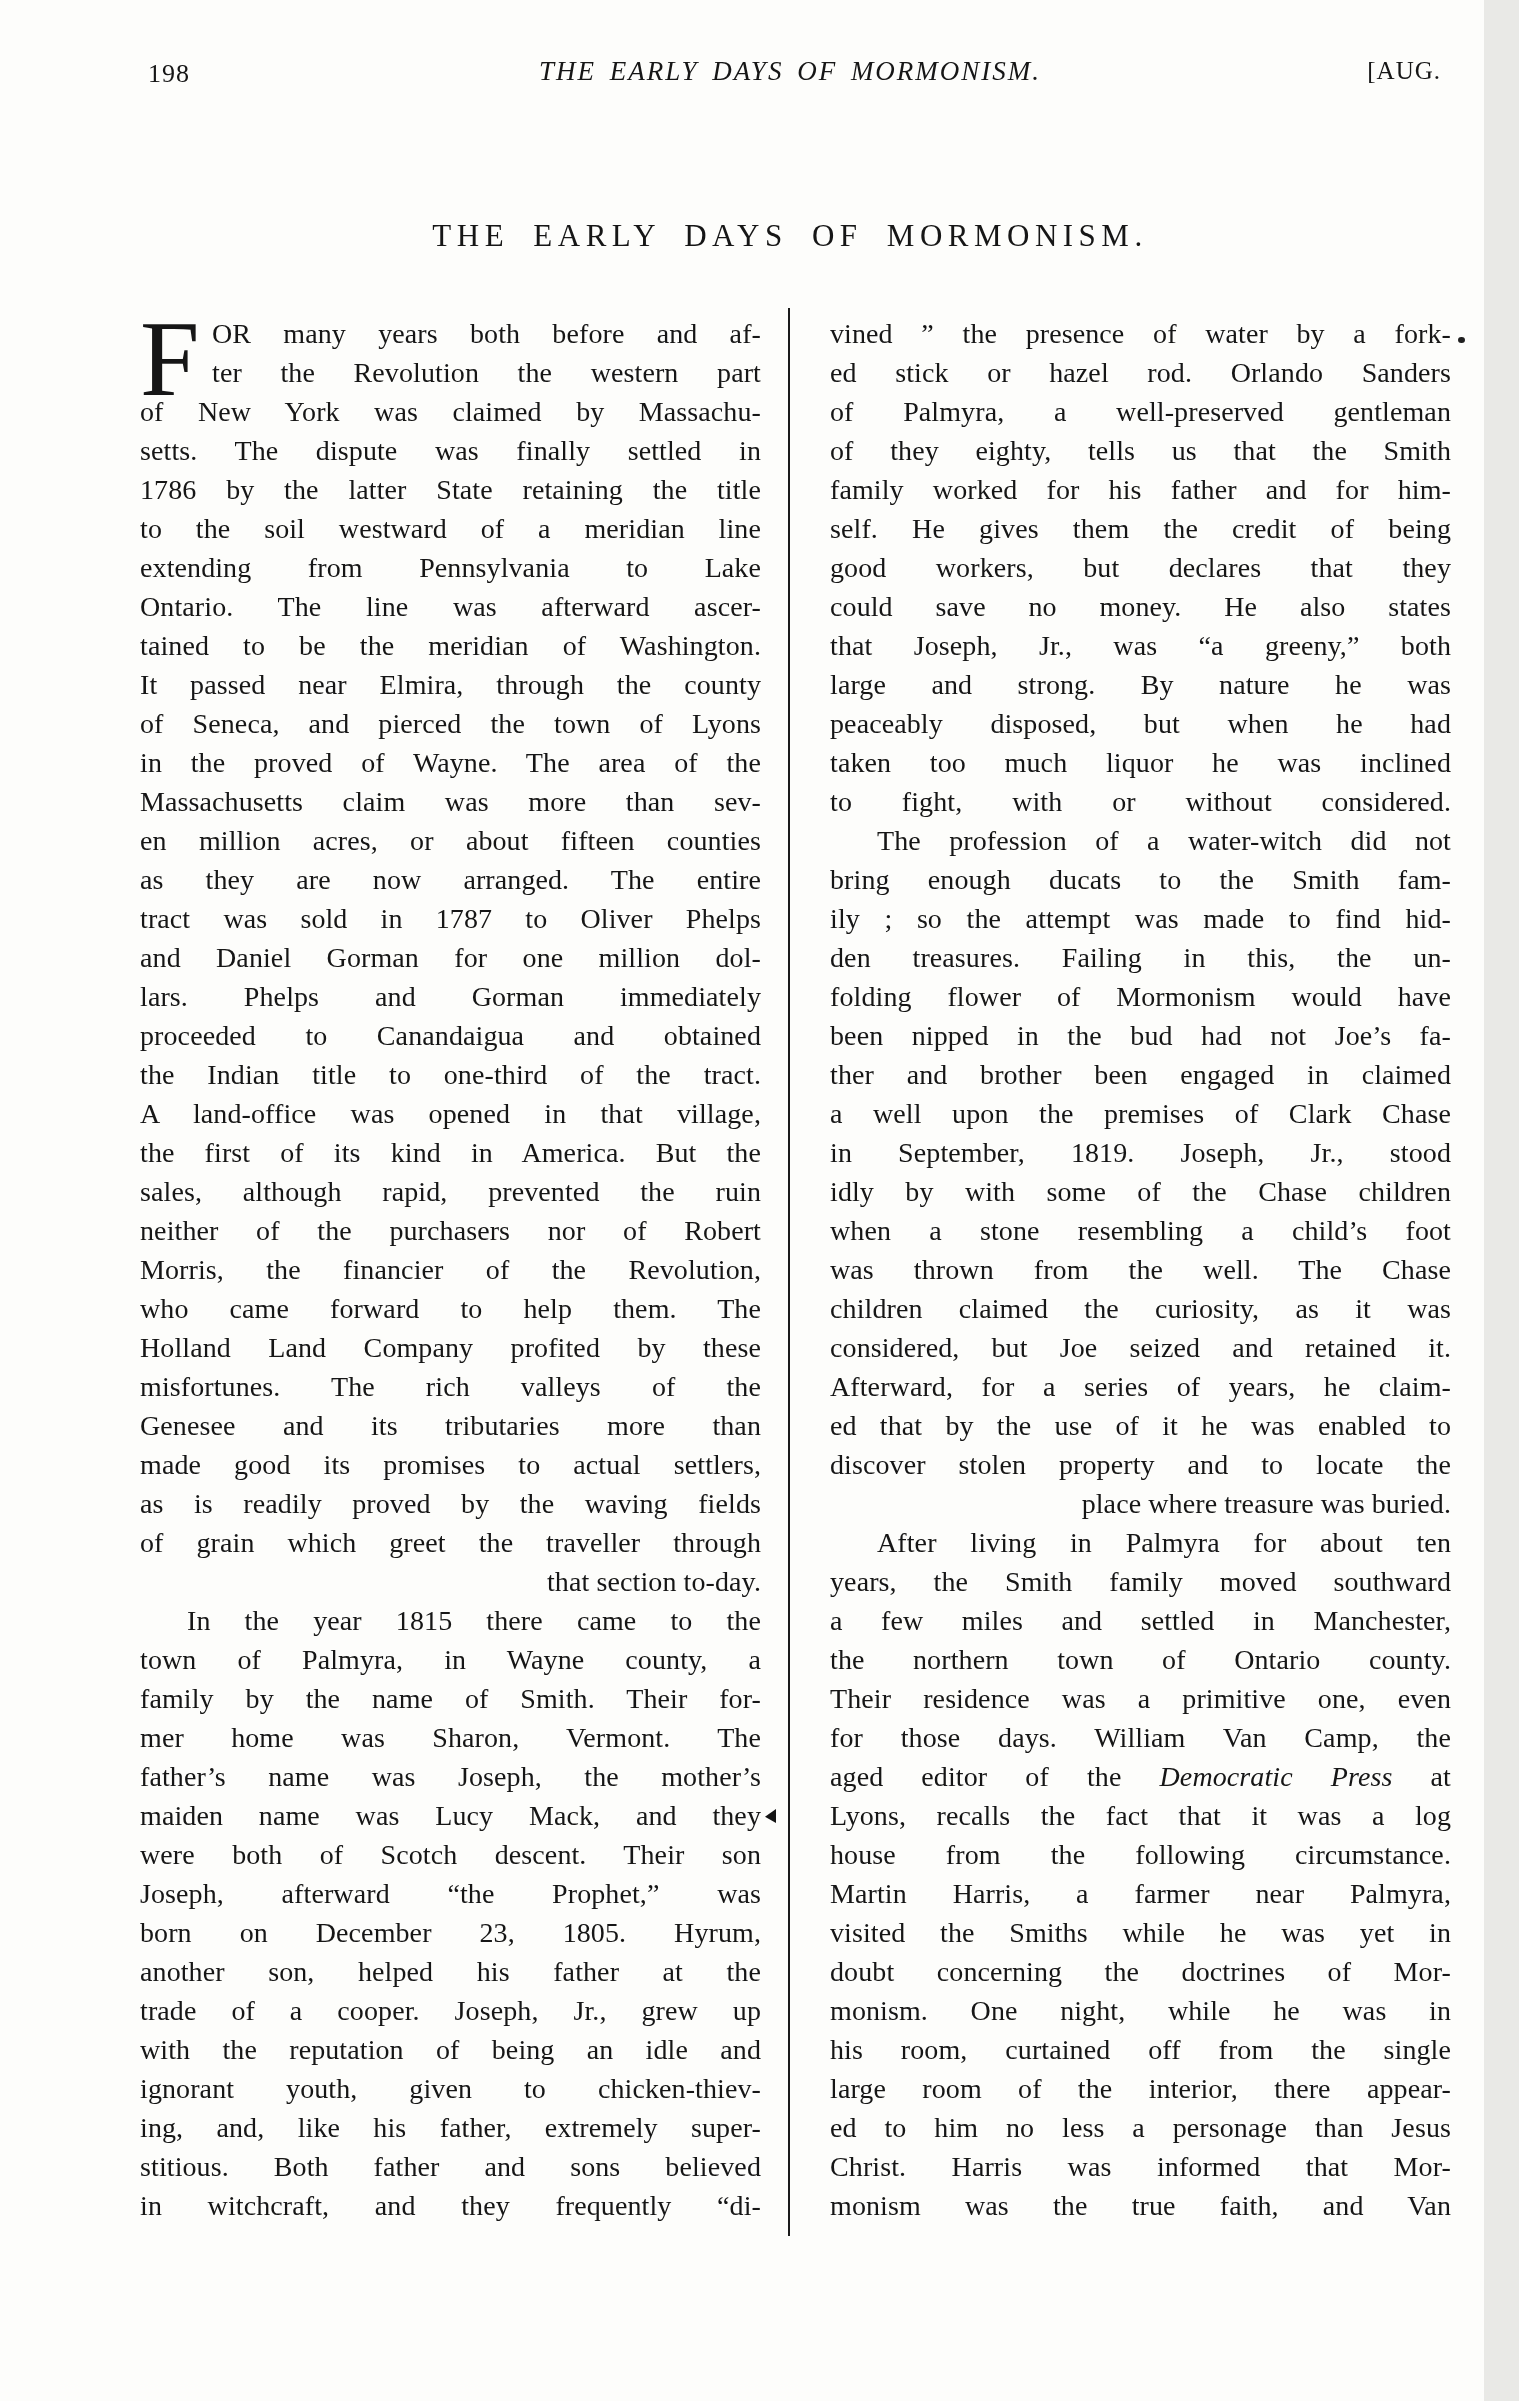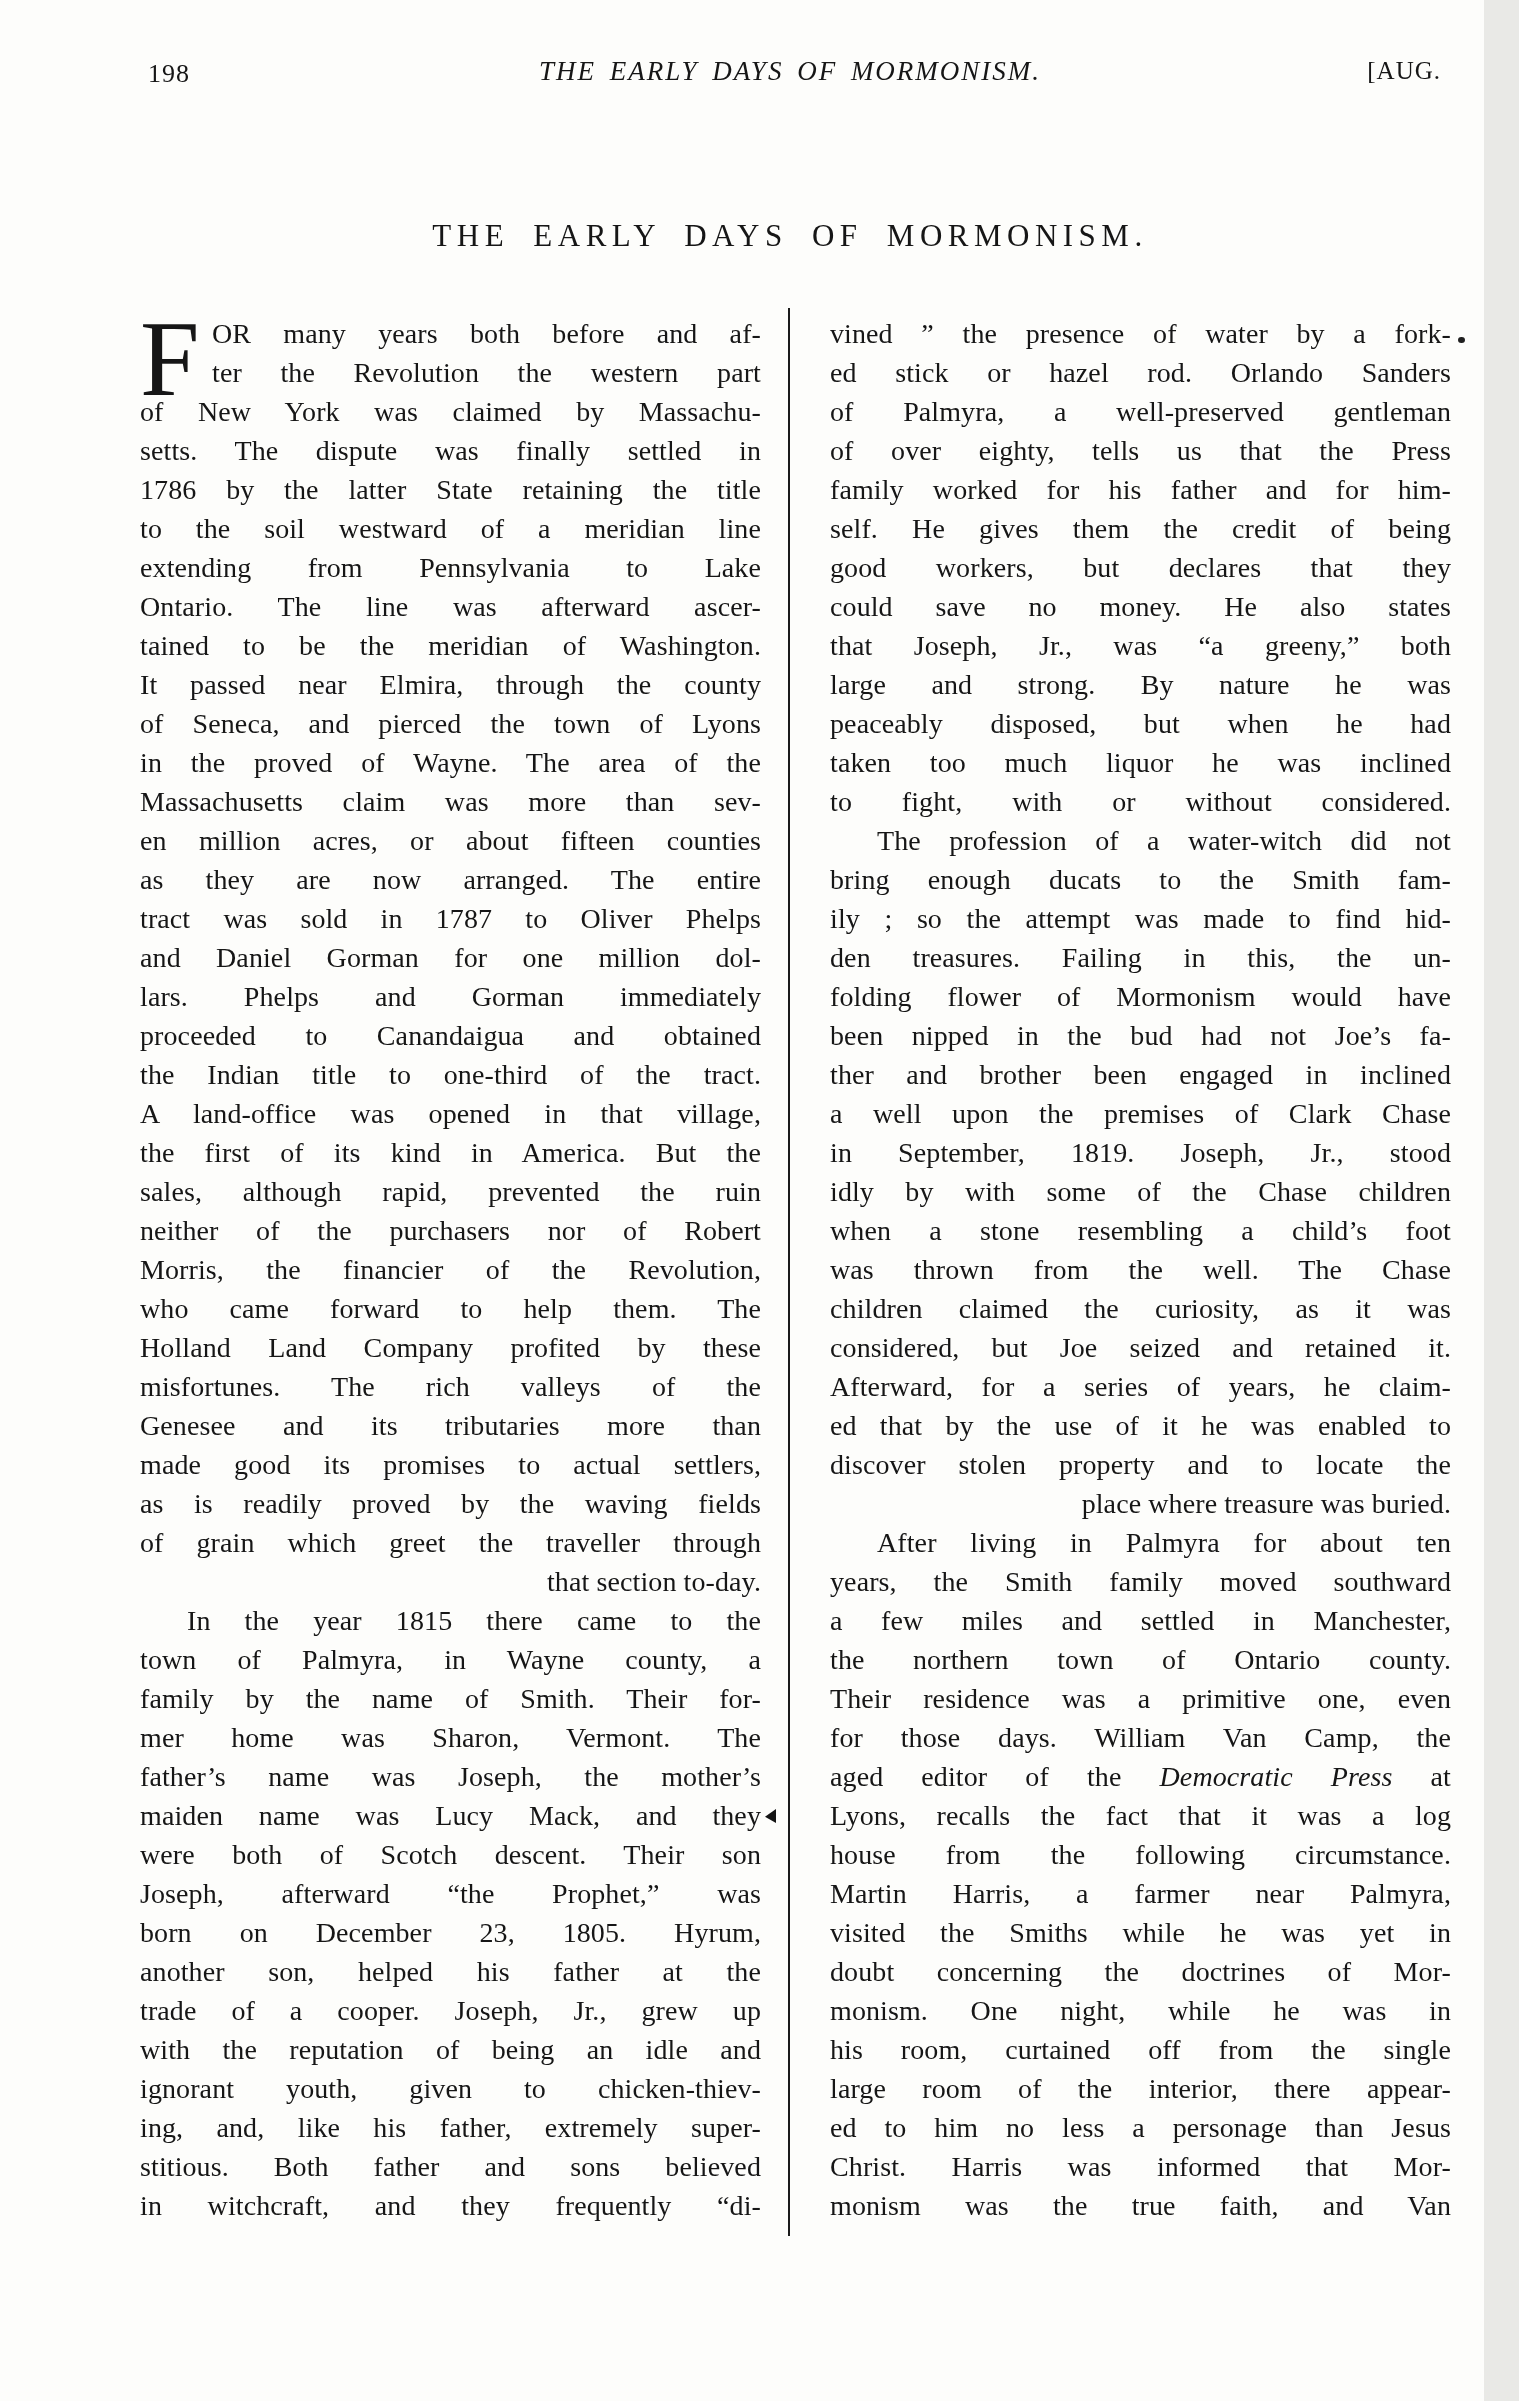--- a/index.html
+++ b/index.html
@@ -143,39 +143,39 @@
       </div>
     </div>
 
   <div class="column-divider"></div>
 
   <div class="col col-right" id="col-right">
       <div>
         <div class="jline">vined ” the presence of water by a fork-</div>
         <div class="jline">ed stick or hazel rod.  Orlando Sanders</div>
         <div class="jline">of Palmyra, a well-preserved gentleman</div>
-        <div class="jline">of over eighty, tells us that the Press</div>
+        <div class="jline">of they eighty, tells us that the Smith</div>
         <div class="jline">family worked for his father and for him-</div>
         <div class="jline">self.  He gives them the credit of being</div>
         <div class="jline">good workers, but declares that they</div>
         <div class="jline">could save no money.  He also states</div>
         <div class="jline">that Joseph, Jr., was “a greeny,” both</div>
         <div class="jline">large and strong.  By nature he was</div>
         <div class="jline">peaceably disposed, but when he had</div>
         <div class="jline">taken too much liquor he was inclined</div>
         <div class="jline">to fight, with or without considered.</div>
       </div>
       <div>
         <div class="jline indent">The profession of a water-witch did not</div>
         <div class="jline">bring enough ducats to the Smith fam-</div>
         <div class="jline">ily ;  so the attempt was made to find hid-</div>
         <div class="jline">den treasures.  Failing in this, the un-</div>
         <div class="jline">folding flower of Mormonism would have</div>
         <div class="jline">been nipped in the bud had not Joe’s fa-</div>
-        <div class="jline">ther and brother been engaged in inclined</div>
+        <div class="jline">ther and brother been engaged in claimed</div>
         <div class="jline">a well upon the premises of Clark Chase</div>
         <div class="jline">in September, 1819.  Joseph, Jr., stood</div>
         <div class="jline">idly by with some of the Chase children</div>
         <div class="jline">when a stone resembling a child’s foot</div>
         <div class="jline">was thrown from the well.  The Chase</div>
         <div class="jline">children claimed the curiosity, as it was</div>
         <div class="jline">considered, but Joe seized and retained it.</div>
         <div class="jline">Afterward, for a series of years, he claim-</div>
         <div class="jline">ed that by the use of it he was enabled to</div>
         <div class="jline">discover stolen property and to locate the</div>

